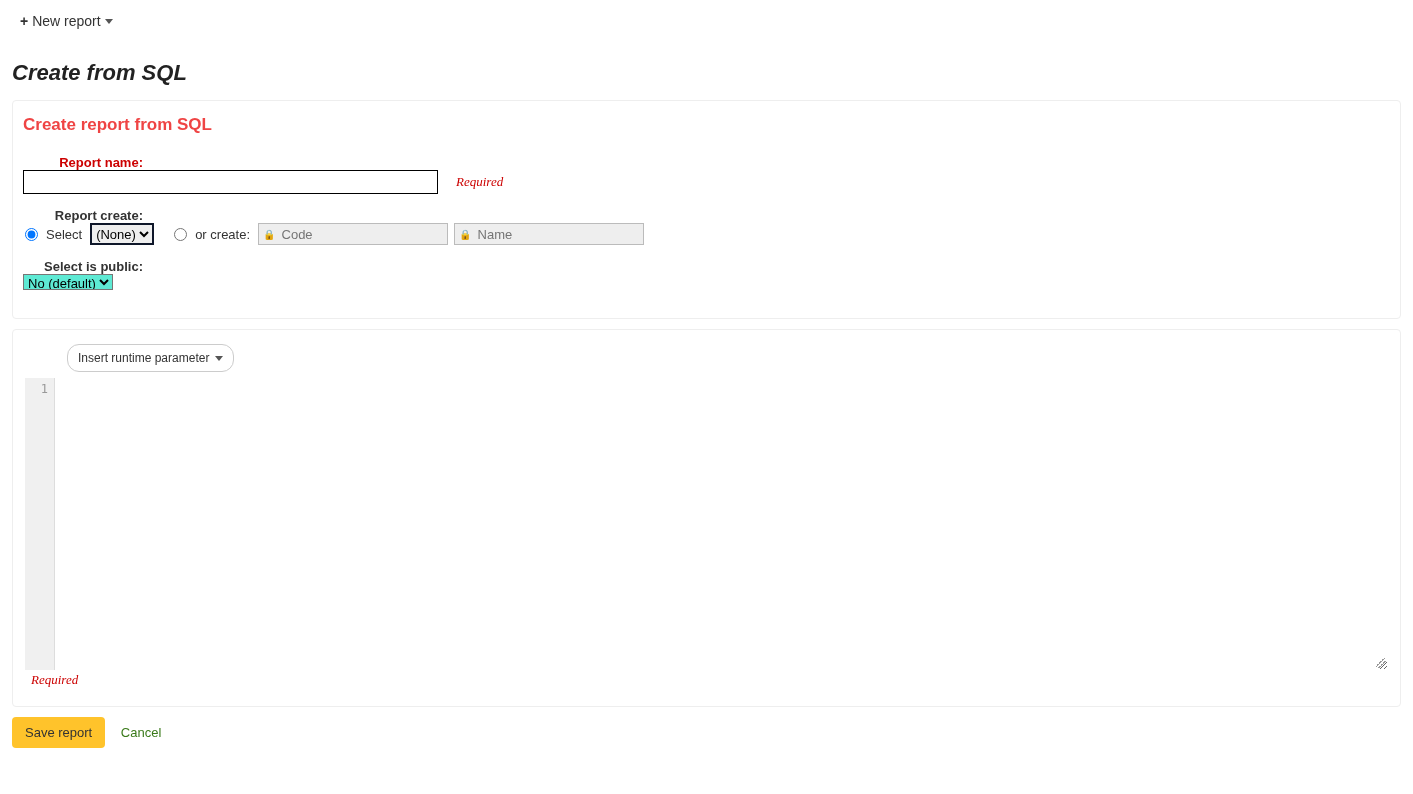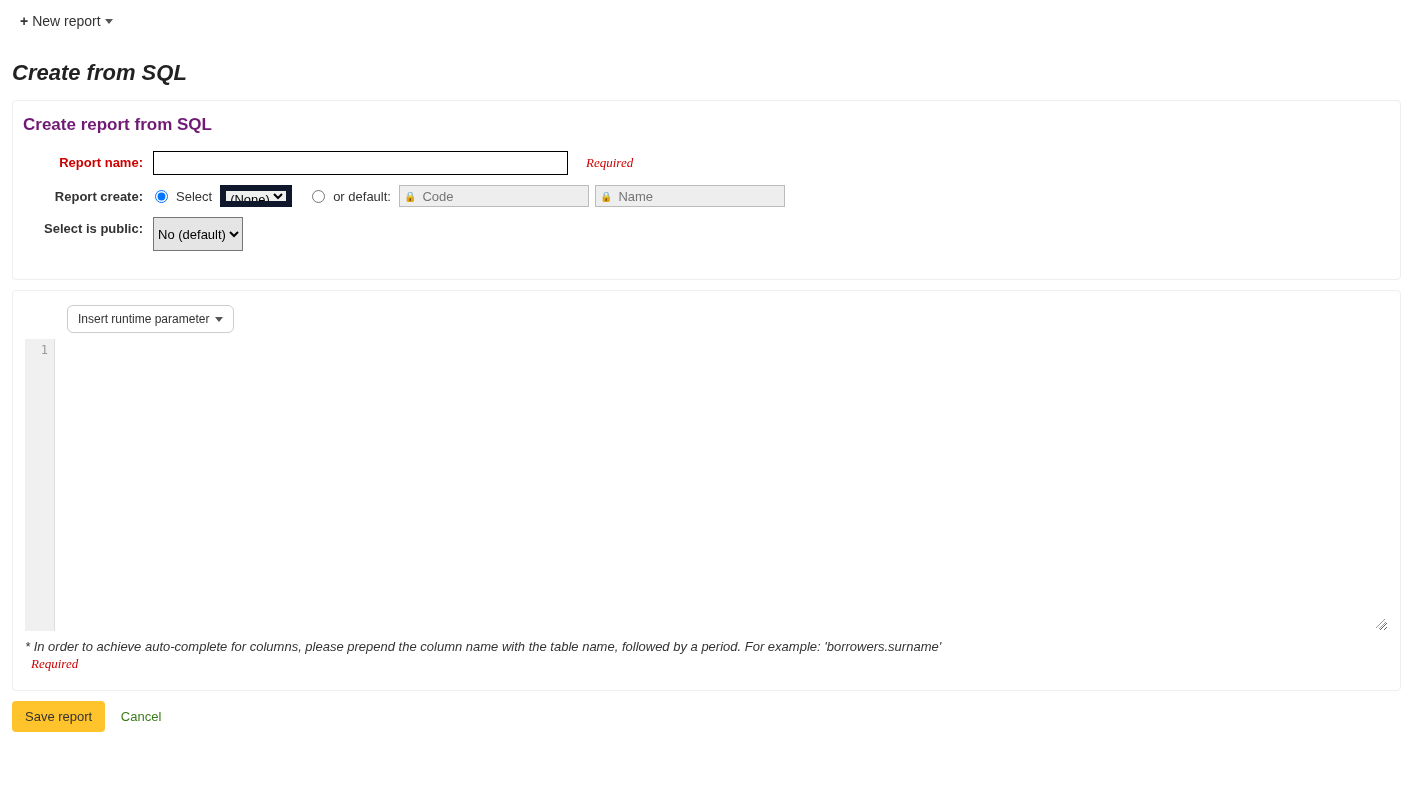--- a/index.html
+++ b/index.html
@@ -44,32 +44,33 @@
     }
     .panel {
       margin: 0 12px 10px 12px;
       border: 1px solid #eee;
       border-radius: 4px;
       background: #fff;
       padding: 14px 10px 18px 10px;
     }
     .panel h3 {
       font-size: 17px;
-      color: #701a75;
+      color: #ef4444;
       font-weight: bold;
       margin: 0 0 16px 0;
     }
     .panel h3.sql-head {
       color: #333;
       margin-bottom: 10px;
     }
     .form-row {
       display: flex;
       align-items: flex-start;
       margin-bottom: 10px;
+      flex-direction: column;
     }
     .form-label {
       width: 130px;
       min-width: 130px;
       text-align: right;
       font-weight: bold;
       padding-right: 10px;
       padding-top: 4px;
       font-size: 13px;
     }
@@ -96,28 +97,28 @@
     }
     .radio { margin: 0 2px 0 2px; }
     .inline-label {
       font-weight: normal;
       font-size: 13px;
       margin-right: 2px;
     }
     select.group-select {
       font-size: 13px;
       height: 22px;
-      border: 6px solid #0f172a;
+      border: 2px solid #0f172a;
       background: #efefef;
     }
     select.public-select {
       font-size: 13px;
-      height: 34px;
+      height: 16px;
       border: 1px solid #767676;
-      background: #e5e5e5;
+      background: #5eead4;
     }
     .locked-input {
       display: inline-flex;
       align-items: center;
       border: 1px solid #bbb;
       background: #eee;
       height: 22px;
       width: 190px;
     }
     .locked-input .lock-icon {
@@ -142,21 +143,21 @@
       border: 1px solid #888;
     }
     .btn-insert-param {
       display: inline-flex;
       align-items: center;
       border: 1px solid #ccc;
       background: #fff;
       color: #333;
       font-size: 12px;
       padding: 6px 10px;
-      border-radius: 6px;
+      border-radius: 12px;
       cursor: pointer;
       margin-left: 44px;
       margin-bottom: 6px;
     }
     .code-editor {
       display: flex;
       border: 0;
       height: 292px;
       margin: 0 2px;
       position: relative;
@@ -248,21 +249,21 @@
   <div class="form-row">
     <div class="form-label">Report create:</div>
     <div class="form-field">
       <input type="radio" class="radio" name="grp" checked="" style="">
       <span class="inline-label">Select</span>
       <select class="group-select">
         <option>(None)</option>
       </select>
       <span style="width:6px"></span>
       <input type="radio" class="radio" name="grp" style="">
-      <span class="inline-label">or default:</span>
+      <span class="inline-label">or create:</span>
       <span class="locked-input">
         <span class="lock-icon">🔒</span>
         <input type="text" disabled="" placeholder="Code" style="">
       </span>
       <span class="locked-input">
         <span class="lock-icon">🔒</span>
         <input type="text" disabled="" placeholder="Name" style="">
       </span>
     </div>
   </div>
@@ -287,20 +288,19 @@
 
   <div class="code-editor">
     <div class="gutter">
       <div>1</div>
     </div>
     <div class="code-area" contenteditable="true" style="">
       <div class="resize-handle"></div>
     </div>
   </div>
 
-  <div class="footnote">* In order to achieve auto-complete for columns, please prepend the column name with the table name, followed by a period. For example: 'borrowers.surname'</div>
   <div class="footnote-req hint-required">Required</div>
 </div>
 
 <div class="actions">
   <button class="btn-save">Save report</button>
   <a class="link-cancel">Cancel</a>
 </div>
 
 </body></html>

